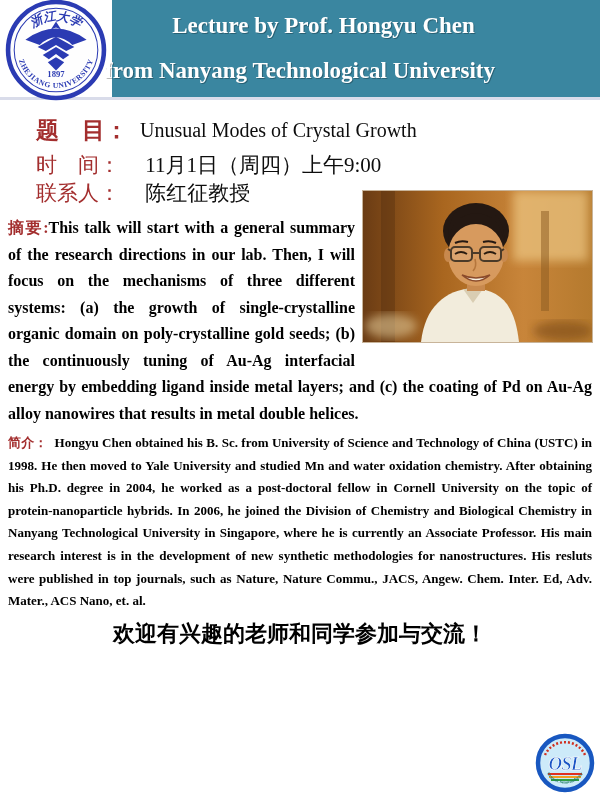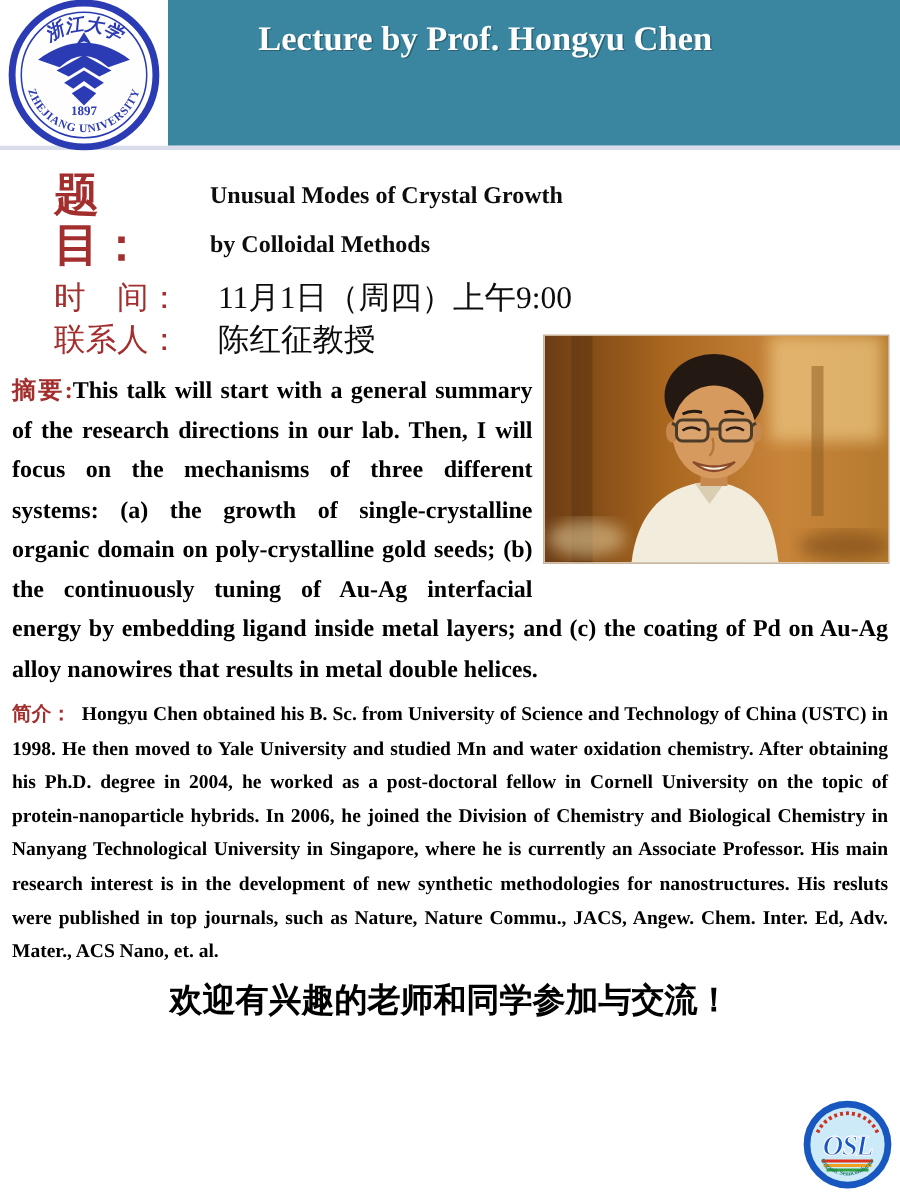--- a/index.html
+++ b/index.html
@@ -16,22 +16,22 @@
     position:absolute;left:0;top:0;width:100%;height:100%;
     text-align:center;color:#fff;font-weight:bold;font-size:23px;
     text-shadow:1px 1px 0 rgba(0,0,0,0.28);
   }
   .header-text .hl1{margin-top:13px;padding-left:47px;}
   .header-text .hl2{margin-top:19px;}
   
   .content{padding:6px 8px 0 8px;}
   .red{color:#a32e2e;}
   .title-row{display:flex;margin:8px 0 4px 28px;}
-  .title-row .label{font-size:30px;font-weight:bold;line-height:33px;width:104px;flex:none;}
-  .title-text{font-size:16px;font-weight:bold;line-height:33px;color:#0d0d0d;}
+  .title-row .label{font-size:23px;font-weight:bold;line-height:33px;width:104px;flex:none;}
+  .title-text{font-size:20px;font-weight:normal;line-height:33px;color:#0d0d0d;}
   .meta-row{margin-left:28px;font-size:21px;line-height:28px;font-weight:normal;}
   .meta-row .label{display:inline-block;width:104px;}
   .meta-row .value{color:#0d0d0d;}
   .photo{
     float:right;width:229px;height:151px;margin:12px 0 10px 8px;
     outline:1px solid #c8b49a;
   }
   .photo svg{display:block;width:100%;height:100%;}
   p.abstract{margin:8px 0 0 0;font-size:16px;line-height:26.5px;font-weight:bold;text-align:justify;}
   p.bio{margin:5px 0 0 0;font-size:13px;line-height:22.6px;font-weight:bold;text-align:justify;}
@@ -65,30 +65,30 @@
       </text>
       <text x="50" y="76" font-size="8.5" font-weight="bold" fill="#2b3bb3" text-anchor="middle">1897</text>
       <text font-size="7.5" font-weight="bold" fill="#2b3bb3" letter-spacing="0.5">
         <textPath href="#zju-bot" startOffset="50%" text-anchor="middle">ZHEJIANG UNIVERSITY</textPath>
       </text>
     </svg>
   </div>
   <div class="header-band"></div>
   <div class="header-text">
     <div class="hl1">Lecture by Prof. Hongyu Chen</div>
+    <div class="hl2">from Nanyang Technological University</div>
   </div>
 </div>
 
 <div class="content">
 
   <div class="title-row">
     <span class="label red">题　目：</span>
     <div class="title-text">
       <div>Unusual Modes of Crystal Growth</div>
-      <div>by Colloidal Methods</div>
     </div>
   </div>
 
   <div class="meta-row">
     <span class="label red">时　间：</span>
     <span class="value">11月1日（周四）上午9:00</span>
   </div>
 
   <div class="photo">
     <svg viewBox="0 0 229 151" preserveAspectRatio="none">

